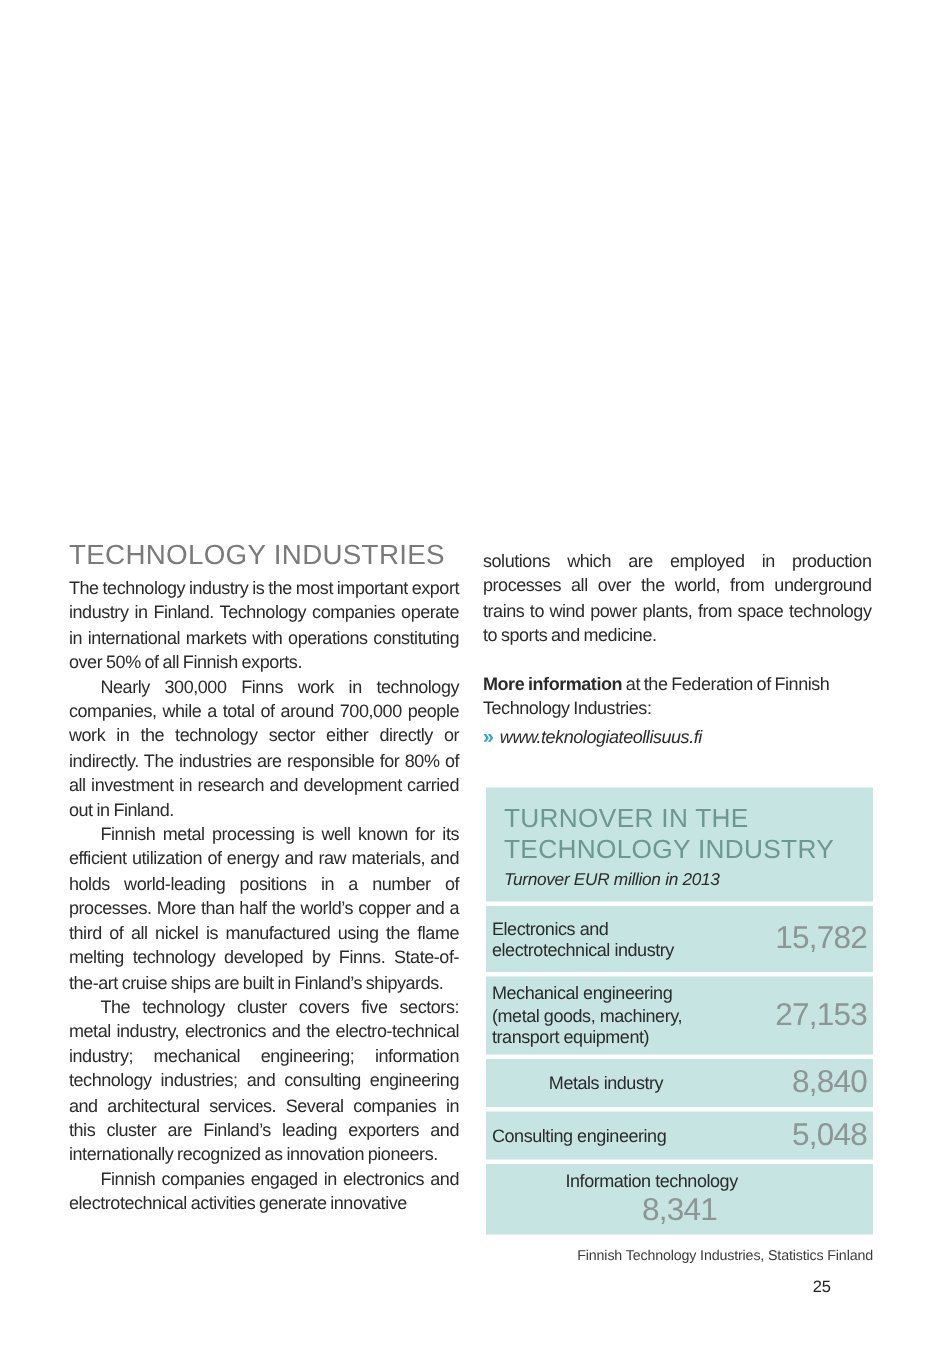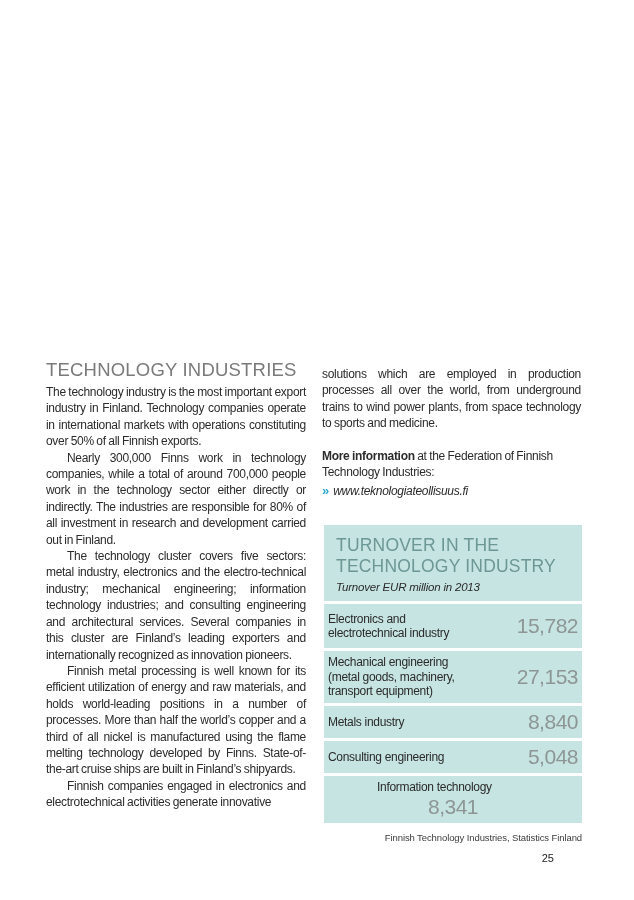--- a/index.html
+++ b/index.html
@@ -98,21 +98,21 @@
   }
   .trow .tval{
     font-size:21px;
     font-weight:400;
     letter-spacing:-0.5px;
     color:var(--table-number);
     white-space:nowrap;
   }
   .trow.r1{min-height:44px;}
   .trow.r2{min-height:52px;}
-  .trow.r3{min-height:32px;}
+  .trow.r3{min-height:32px;text-align:center;}
   .trow.r4{min-height:32px;}
   .trow.r5{min-height:32px;flex-direction:column;}
   .tsource{
     margin-top:9px;
     text-align:right;
     font-size:9.5px;
     letter-spacing:-0.1px;
     color:#3c3c3c;
   }
   .pagenum{
@@ -124,22 +124,22 @@
 </style>
 </head>
 <body>
 
 <div class="page">
 
   <div class="col left">
     <h1 class="doc-heading">TECHNOLOGY INDUSTRIES</h1>
     <p class="body">The technology industry is the most important export industry in Finland. Technology companies operate in international markets with operations constituting over 50% of all Finnish exports.</p>
     <p class="body indent">Nearly 300,000 Finns work in technology companies, while a total of around 700,000 people work in the technology sector either directly or indirectly. The industries are responsible for 80% of all investment in research and development carried out in Finland.</p>
+    <p class="body indent">Finnish metal processing is well known for its efficient utilization of energy and raw materials, and holds world-leading positions in a number of processes. More than half the world’s copper and a third of all nickel is manufactured using the flame melting technology developed by Finns. State-of-the-art cruise ships are built in Finland’s shipyards.</p>
     <p class="body indent">The technology cluster covers five sectors: metal industry, electronics and the electro-technical industry; mechanical engineering; information technology industries; and consulting engineering and architectural services. Several companies in this cluster are Finland’s leading exporters and internationally recognized as innovation pioneers.</p>
-    <p class="body indent">Finnish metal processing is well known for its efficient utilization of energy and raw materials, and holds world-leading positions in a number of processes. More than half the world’s copper and a third of all nickel is manufactured using the flame melting technology developed by Finns. State-of-the-art cruise ships are built in Finland’s shipyards.</p>
     <p class="body indent">Finnish companies engaged in electronics and electrotechnical activities generate innovative</p>
   </div>
 
   <div class="col right">
     <p class="body">solutions which are employed in production processes all over the world, from underground trains to wind power plants, from space technology to sports and medicine.</p>
     <p class="body moreinfo"><strong>More information</strong><span> at the Federation of Finnish Technology Industries:</span></p>
     <p class="linkline"><span class="arrow">»</span><span class="url">www.teknologiateollisuus.fi</span></p>
   </div>
 
   <div class="tablebox">

